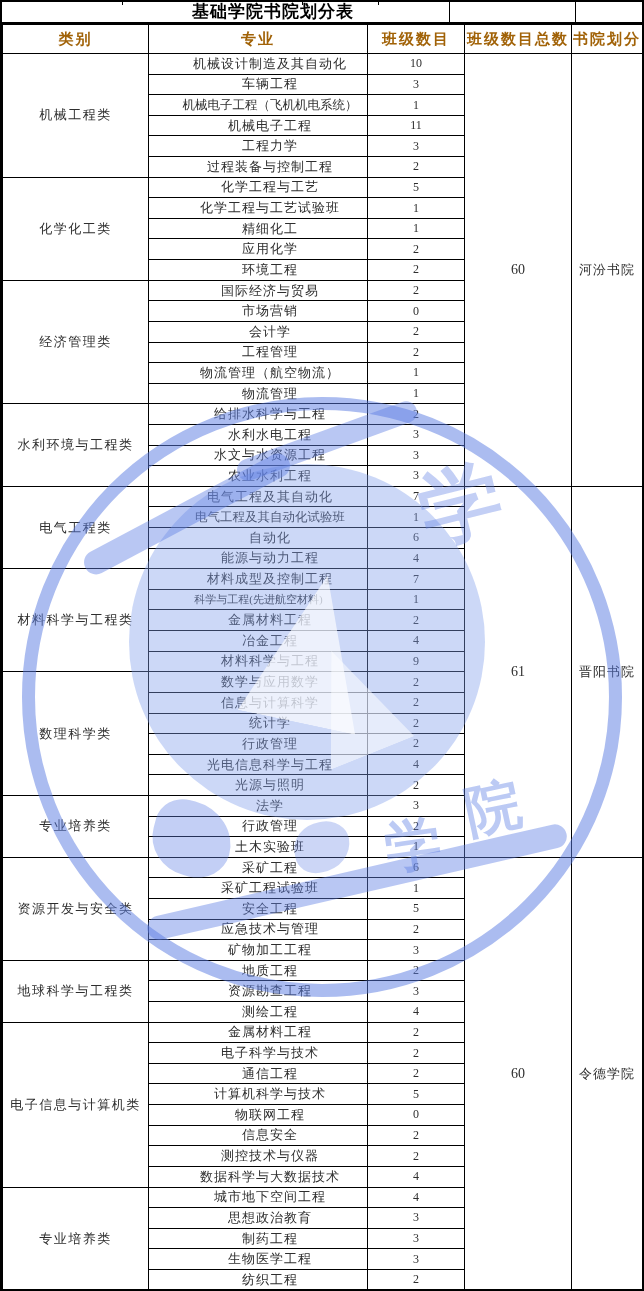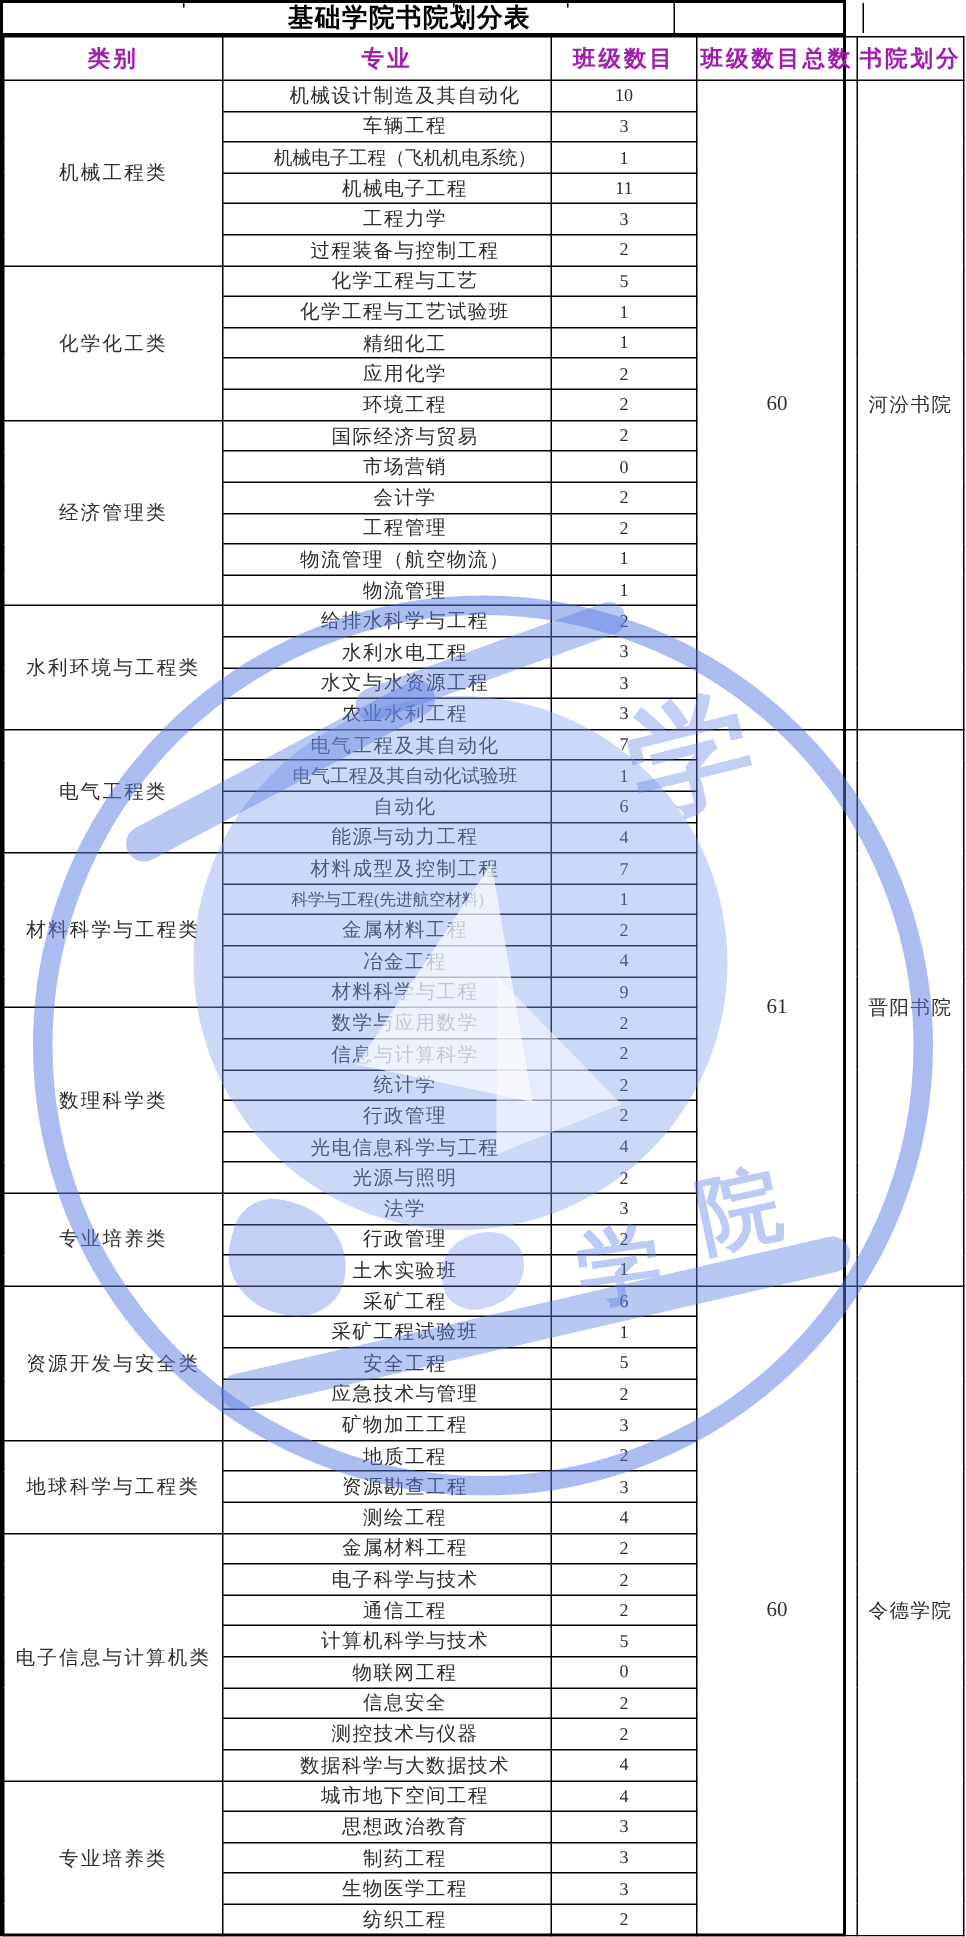--- a/index.html
+++ b/index.html
@@ -1,31 +1,31 @@
 <!DOCTYPE html>
 <html><head>
 <meta charset="utf-8">
 <style>
   html,body{margin:0;padding:0;background:#fff;}
   body{width:644px;height:1291px;overflow:hidden;position:relative;
        font-family:"Liberation Sans","DejaVu Sans",sans-serif;}
-  .sheet{position:absolute;left:0;top:0;width:564px;height:1291px;
+  .sheet{position:absolute;left:0;top:0;width:644px;height:1291px;
          border:2px solid #000;box-sizing:border-box;background:#fff;}
   
   .title-row{position:relative;height:20px;border-bottom:2px solid #000;}
   .title-text{position:absolute;left:0;top:0;width:542px;height:20px;
       line-height:20px;text-align:center;font-weight:bold;font-size:17px;color:#000;
       font-family:"Liberation Sans","DejaVu Sans",sans-serif;letter-spacing:1px;}
   .title-div{position:absolute;top:0;width:1px;height:20px;background:#000;}
   .tick{position:absolute;top:0;width:1px;height:3px;background:#000;}
   
   table{border-collapse:collapse;table-layout:fixed;width:640px;}
   col.c1{width:146px}col.c2{width:219px}col.c3{width:97px}col.c4{width:107px}col.c5{width:71px}
   th,td{border:1px solid #000;padding:0;margin:0;overflow:hidden;white-space:nowrap;}
-  th{height:28px;font-weight:bold;font-size:15px;color:#a21caf;letter-spacing:2px;
+  th{height:28px;font-weight:bold;font-size:15px;color:#a16207;letter-spacing:2px;
      font-family:"Liberation Sans","DejaVu Sans",sans-serif;border-bottom:1px solid #000;}
   tr.data-row{height:20.61px;}
   td{font-size:13px;color:#2e2e2e;text-align:center;vertical-align:middle;
      font-family:"Liberation Serif","DejaVu Serif",serif;}
   td.cat-cell{letter-spacing:1.5px;margin-left:48px;}
   td.major-cell{padding-left:24px;letter-spacing:1px;}
   td.major-cell.long{font-size:12.5px;letter-spacing:0;text-align:center;}
   td.major-cell.small{font-size:11px;text-align:center;padding-left:1px;letter-spacing:0;}
   td.num-cell{font-size:12px;}
   td.total-cell{font-size:14px;}

